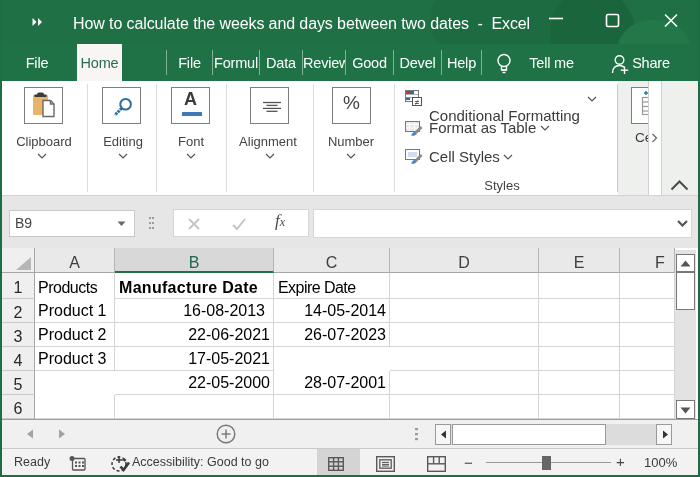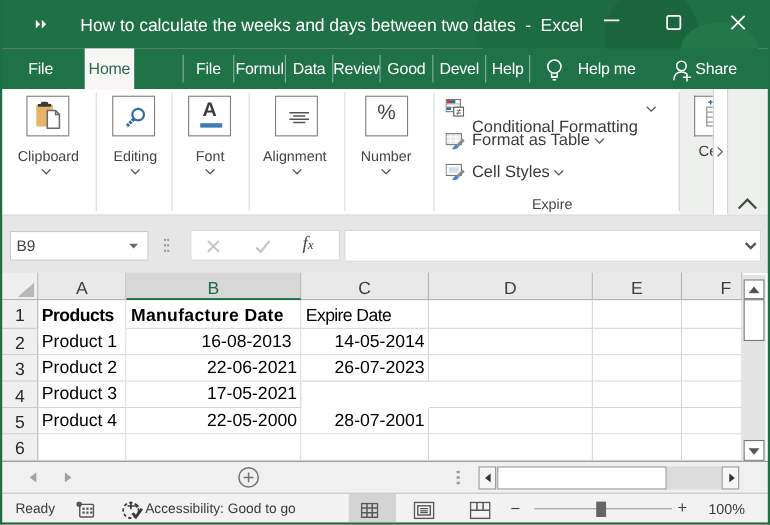--- a/index.html
+++ b/index.html
@@ -1,17 +1,17 @@
 <!DOCTYPE html>
 <html><head>
 <meta charset="utf-8">
 <style>
   html,body{margin:0;padding:0;}
   body{font-family:"Liberation Sans",sans-serif;}
-  #win{position:relative;width:700px;height:477px;overflow:hidden;background:#fca5a5;}
+  #win{position:relative;width:700px;height:477px;overflow:hidden;background:#d946ef;}
   .abs{position:absolute;}
   
   #titlebar{left:0;top:0;width:700px;height:44px;background:#1f7044;}
   #titlebar .art1{left:430px;top:-34px;width:170px;height:108px;border-radius:50%;background:#1d6c41;}
   #titlebar .art2{left:550px;top:-12px;width:85px;height:88px;border-radius:50%;background:#1b653c;}
   #titlebar .art3{left:618px;top:20px;width:72px;height:55px;border-radius:50%;background:#227849;}
   #ttl{left:73px;top:2px;width:465px;height:44px;line-height:44px;color:#fff;font-size:16px;letter-spacing:-0.1px;white-space:nowrap;}
   
   #tabrow{left:0;top:44px;width:700px;height:37px;background:#1f7245;}
   .mtab{position:absolute;top:0;height:37px;line-height:38px;color:#fff;font-size:14.5px;text-align:center;letter-spacing:-0.2px;}
@@ -82,21 +82,21 @@
     <div class="sep" style="left:441px;"></div>
     <div class="mtab" style="left:442px;width:39px;">Help</div>
     <div class="sep" style="left:481px;"></div>
 
     <svg class="abs" style="left:496px;top:9px" width="16" height="21" viewBox="0 0 16 21">
       <circle cx="8" cy="7.5" r="6" fill="none" stroke="#fff" stroke-width="1.4"></circle>
       <path d="M5.5 13 L5.5 17 L10.5 17 L10.5 13" fill="none" stroke="#fff" stroke-width="1.4"></path>
       <line x1="5.5" y1="17" x2="10.5" y2="17" stroke="#fff" stroke-width="1.4"></line>
       <line x1="6.5" y1="19.5" x2="9.5" y2="19.5" stroke="#fff" stroke-width="1.4"></line>
     </svg>
-    <div class="mtab" style="left:524px;width:55px;">Help me</div>
+    <div class="mtab" style="left:524px;width:55px;">Tell me</div>
 
     <svg class="abs" style="left:611px;top:10px" width="19" height="21" viewBox="0 0 19 21">
       <circle cx="8.5" cy="6" r="4.3" fill="none" stroke="#fff" stroke-width="1.4"></circle>
       <path d="M1.5 19 C1.5 13.8 4.5 11.5 8.5 11.5 C10.5 11.5 12.2 12.1 13.4 13.2" fill="none" stroke="#fff" stroke-width="1.4"></path>
       <line x1="13.5" y1="12.5" x2="13.5" y2="20" stroke="#fff" stroke-width="1.4"></line>
       <line x1="9.8" y1="16.2" x2="17.2" y2="16.2" stroke="#fff" stroke-width="1.4"></line>
     </svg>
     <div class="mtab" style="left:630px;width:42px;">Share</div>
   </div>
 
@@ -197,21 +197,21 @@
       <rect x="0.5" y="1.5" width="14" height="10" fill="#fff" stroke="#777" stroke-width="1"></rect>
       <rect x="3" y="4" width="9" height="5" fill="#cfdeed"></rect>
       <path d="M15.5 6 L10 11.5 L12 13.5 L17.5 8 Z" fill="#8a8a8a"></path>
       <path d="M10 11.5 C7.5 12 7 14.5 6 15.5 C8 16.3 10.8 15.5 12 13.5 Z" fill="#4a86c5"></path>
     </svg>
     <div class="stylerow" style="top:68px;">Cell Styles</div>
     <svg class="abs" style="left:503px;top:73px" width="10" height="6" viewBox="0 0 10 6">
         <path d="M1 1 L5 5 L9 1" fill="none" stroke="#555" stroke-width="1.2"></path>
       </svg>
 
-    <div class="glabel" style="left:467px;top:97px;width:70px;">Expire</div>
+    <div class="glabel" style="left:467px;top:97px;width:70px;">Styles</div>
     <div class="rsep" style="left:617px;background:#c9c9c9;"></div>
 
     <div class="abs" style="left:618px;top:0;width:80px;height:114px;background:#eef0ee;"></div>
     <div class="abs" style="left:631px;top:6px;width:18px;height:37px;background:#fff;border:1px solid #7e7e7e;border-right:none;box-sizing:border-box;">
       <svg width="17" height="35" viewBox="0 0 17 35">
         <path d="M12 5 L16 5 M14 3 L14 7" stroke="#2e75b6" stroke-width="1.4"></path>
         <rect x="10.5" y="9.5" width="12" height="17" fill="#fff" stroke="#9a9a9a" stroke-width="1.2"></rect>
         <line x1="10.5" y1="14" x2="17" y2="14" stroke="#9a9a9a" stroke-width="1.2"></line>
         <line x1="10.5" y1="18.5" x2="17" y2="18.5" stroke="#9a9a9a" stroke-width="1.2"></line>
         <line x1="10.5" y1="23" x2="17" y2="23" stroke="#9a9a9a" stroke-width="1.2"></line>
@@ -278,21 +278,21 @@
         <div style="width:80px;">F</div>
       </div>
 
     <div class="rowhdr" style="top:25px;height:26px;line-height:30px;">1</div>
     <div class="rowhdr" style="top:51px;height:24px;line-height:27px;">2</div>
     <div class="rowhdr" style="top:75px;height:24px;line-height:27px;">3</div>
     <div class="rowhdr" style="top:99px;height:24px;line-height:27px;">4</div>
     <div class="rowhdr" style="top:123px;height:24px;line-height:27px;">5</div>
     <div class="rowhdr" style="top:147px;height:24px;line-height:27px;">6</div>
 
-    <div class="cell" style="left:35px;top:25px;width:80px;height:40px;line-height:30px;font-weight:bold;padding-left:3px;letter-spacing:-0.5px;">Products</div>
+    <div class="cell" style="left:35px;top:25px;width:80px;height:40px;line-height:30px;font-weight:normal;padding-left:3px;letter-spacing:-0.5px;">Products</div>
     <div class="cell" style="left:115px;top:25px;width:159px;height:26px;line-height:30px;font-weight:bold;padding-left:4px;letter-spacing:0.3px;">Manufacture Date</div>
     <div class="cell" style="left:274px;top:25px;width:116px;height:26px;line-height:30px;font-weight:normal;padding-left:4px;letter-spacing:-0.55px;">Expire Date</div>
     <div class="cell" style="left:390px;top:25px;width:149px;height:26px;"></div>
     <div class="cell" style="left:539px;top:25px;width:81px;height:26px;"></div>
     <div class="cell" style="left:620px;top:25px;width:55px;height:26px;"></div>
 
     <div class="cell" style="left:35px;top:51px;width:80px;height:24px;line-height:23px;padding-left:3px;">Product 1</div>
     <div class="cell" style="left:115px;top:51px;width:159px;height:24px;line-height:23px;text-align:right;padding-right:8px;box-sizing:border-box;">16-08-2013</div>
     <div class="cell" style="left:274px;top:51px;width:116px;height:24px;line-height:23px;text-align:right;padding-right:3px;box-sizing:border-box;">14-05-2014</div>
     <div class="cell" style="left:390px;top:51px;width:149px;height:24px;"></div>
@@ -305,21 +305,20 @@
     <div class="cell" style="left:390px;top:75px;width:149px;height:24px;"></div>
     <div class="cell" style="left:539px;top:75px;width:81px;height:24px;"></div>
     <div class="cell" style="left:620px;top:75px;width:55px;height:24px;"></div>
 
     <div class="cell" style="left:35px;top:99px;width:80px;height:24px;line-height:23px;padding-left:3px;">Product 3</div>
     <div class="cell" style="left:115px;top:99px;width:159px;height:24px;line-height:23px;text-align:right;padding-right:3px;box-sizing:border-box;">17-05-2021</div>
     <div class="cell" style="left:390px;top:99px;width:149px;height:24px;"></div>
     <div class="cell" style="left:539px;top:99px;width:81px;height:24px;"></div>
     <div class="cell" style="left:620px;top:99px;width:55px;height:24px;"></div>
 
-    <div class="cell" style="left:35px;top:123px;width:80px;height:24px;line-height:23px;padding-left:3px;">Product 4</div>
     <div class="cell" style="left:115px;top:123px;width:159px;height:24px;line-height:23px;text-align:right;padding-right:3px;box-sizing:border-box;">22-05-2000</div>
     <div class="cell" style="left:274px;top:123px;width:116px;height:24px;line-height:23px;text-align:right;padding-right:3px;box-sizing:border-box;">28-07-2001</div>
     <div class="cell" style="left:390px;top:123px;width:149px;height:24px;"></div>
     <div class="cell" style="left:539px;top:123px;width:81px;height:24px;"></div>
     <div class="cell" style="left:620px;top:123px;width:55px;height:24px;"></div>
 
     <div class="cell" style="left:35px;top:147px;width:80px;height:24px;"></div>
     <div class="cell" style="left:115px;top:147px;width:159px;height:24px;"></div>
     <div class="cell" style="left:274px;top:147px;width:116px;height:24px;"></div>
     <div class="cell" style="left:390px;top:147px;width:149px;height:24px;"></div>

